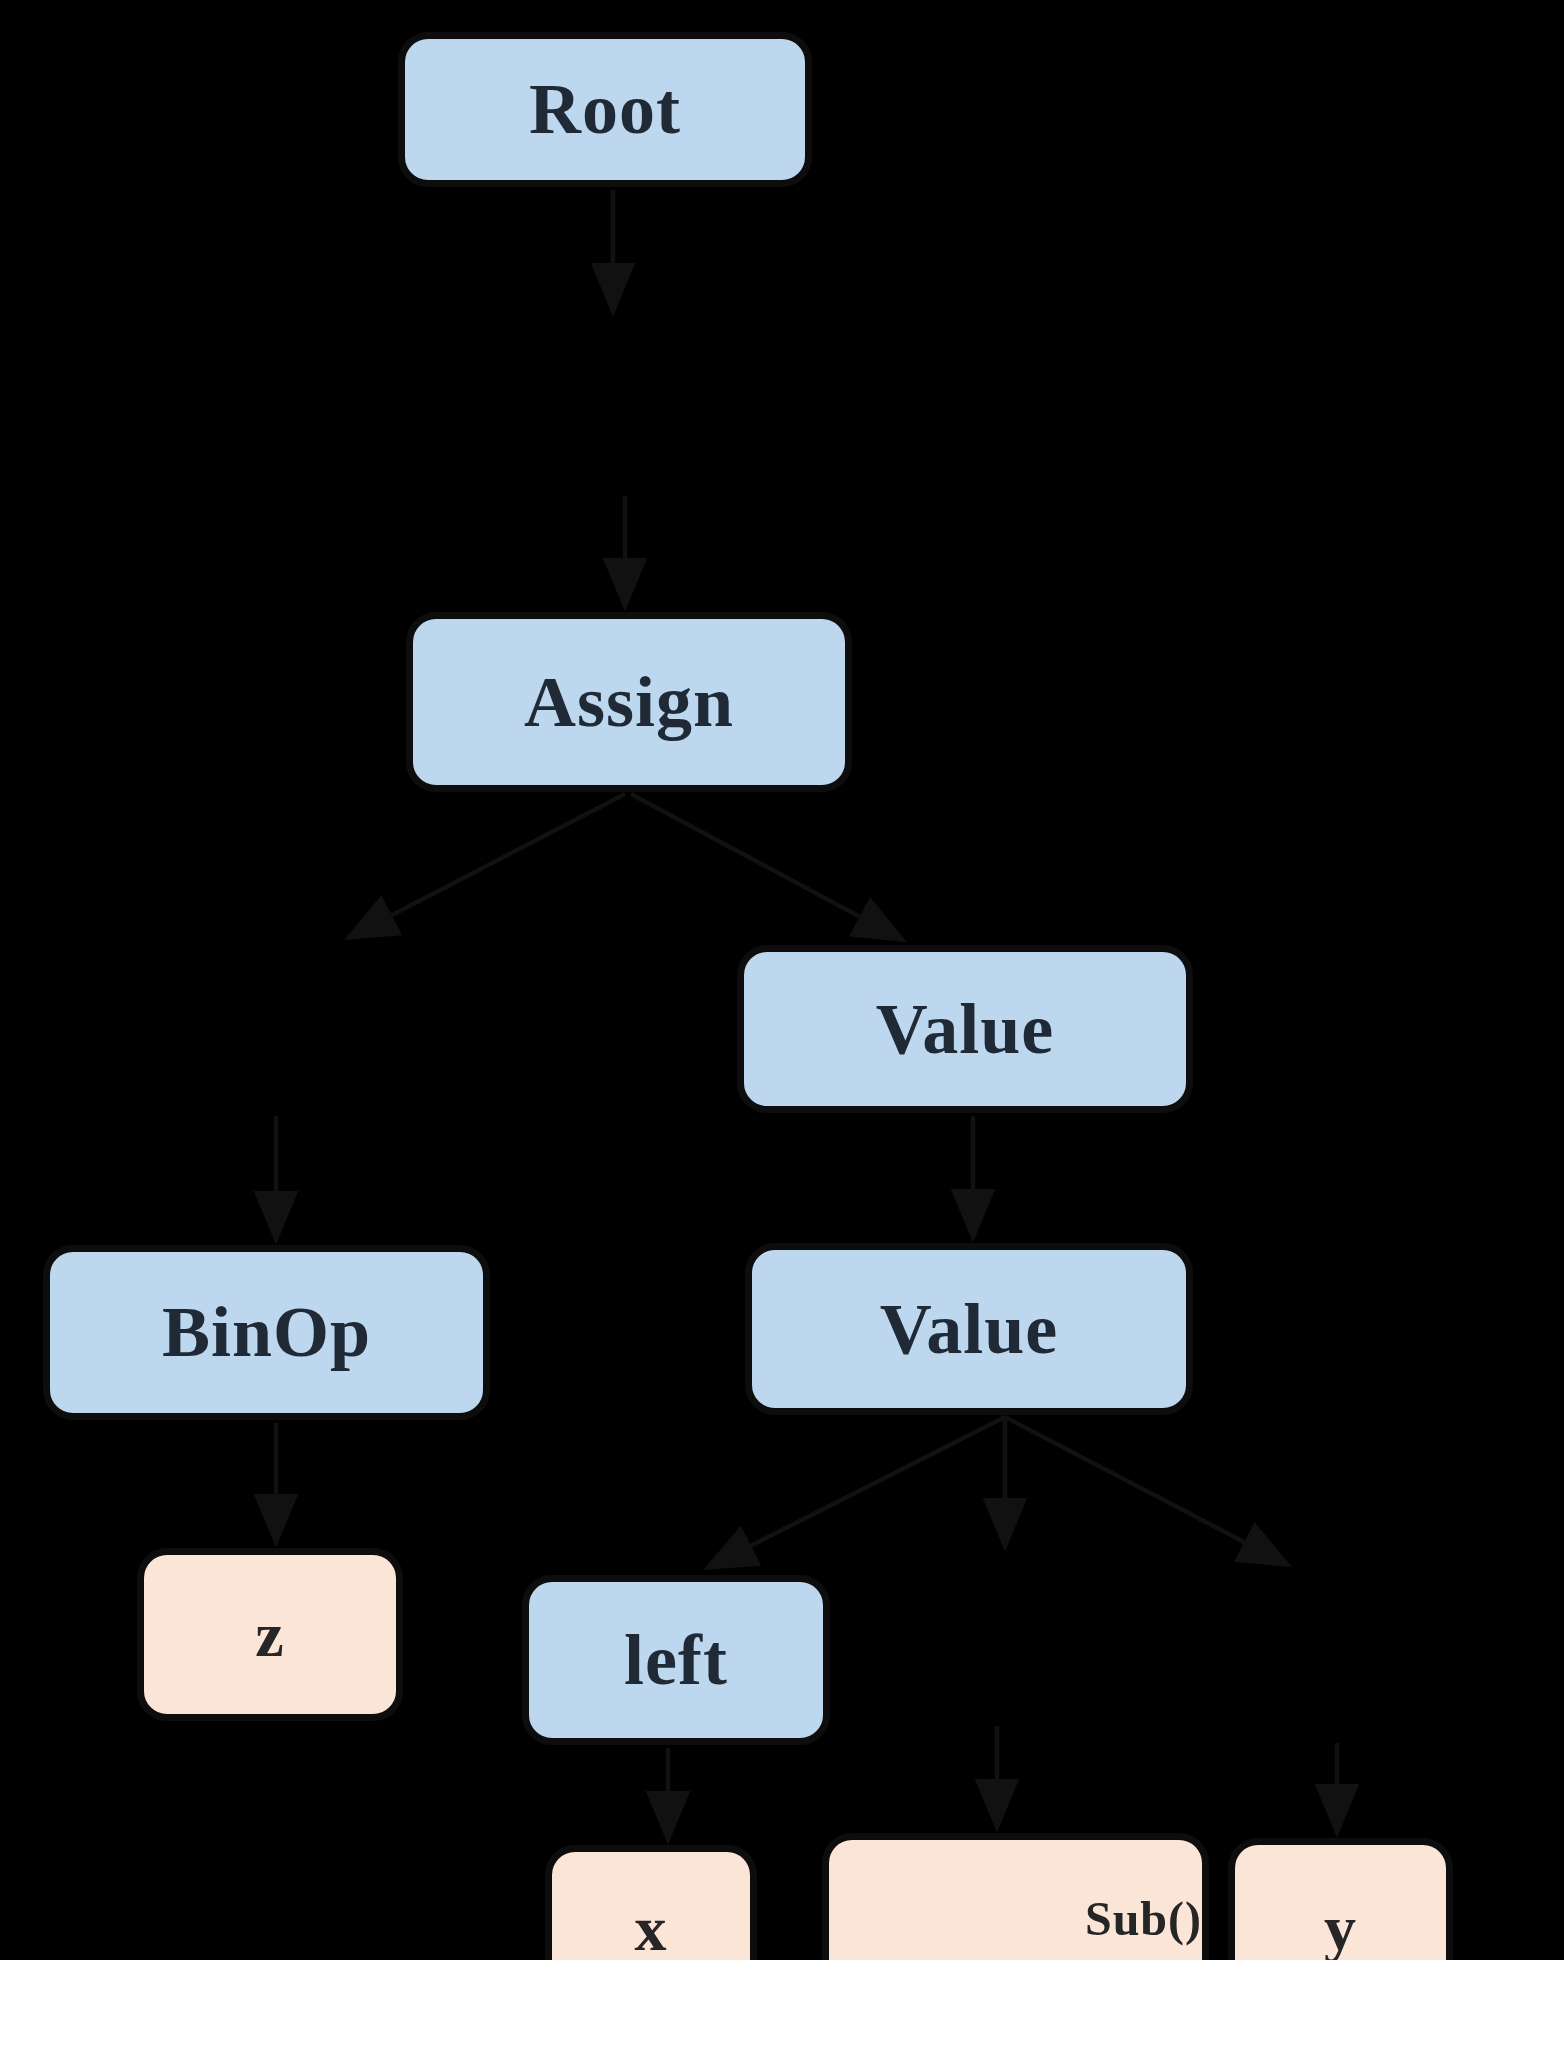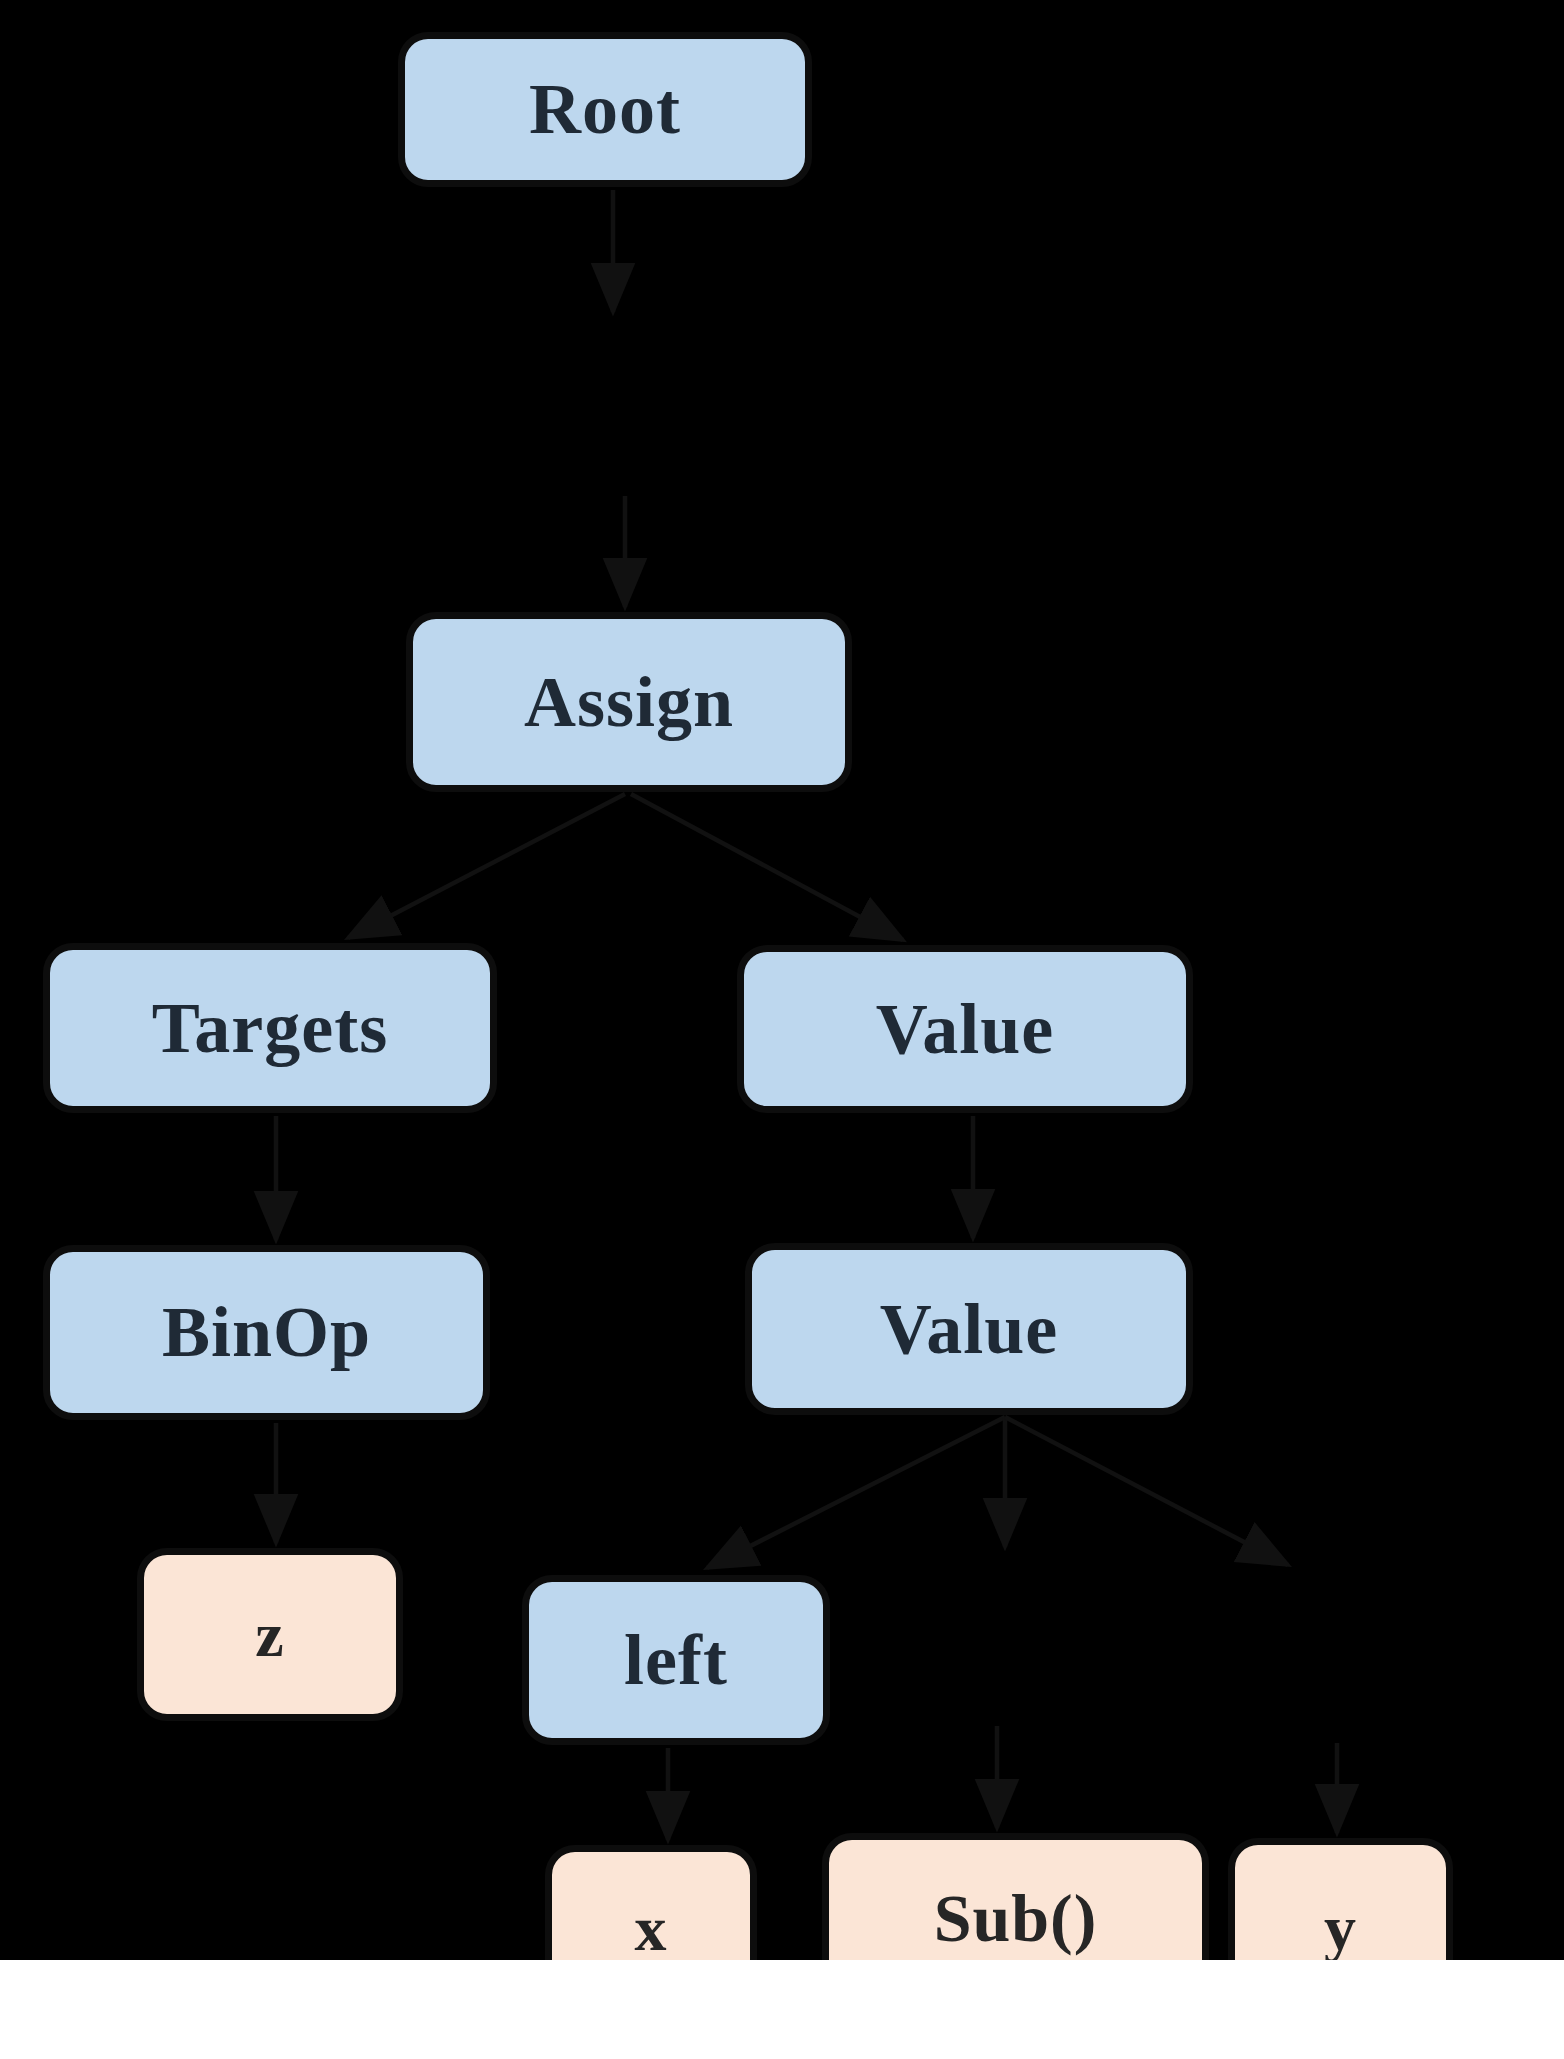--- a/index.html
+++ b/index.html
@@ -27,21 +27,21 @@
   .node.branch{
     background:#bdd7ee;
     color:#1f2a36;
     font-size:72px;
   }
   .node.leaf{
     background:#fbe5d6;
     color:#262626;
     font-size:64px;
   }
-  .node.leaf.wide{ font-size:68px; }
+  .node.leaf.wide{ font-size:48px;justify-content:flex-end; }
 </style>
 </head>
 <body>
 
 <div id="canvas">
 
   <svg id="edges" viewBox="0 0 1564 2059" xmlns="http://www.w3.org/2000/svg">
     <defs>
       <marker id="arrow" markerUnits="strokeWidth" markerWidth="14" markerHeight="12" refX="11" refY="5" orient="auto">
         <path d="M0,0 L12,5 L0,10 z" fill="#111111"></path>
@@ -66,23 +66,20 @@
 
   <div class="node branch" style="left:398px;top:32px;width:414px;height:155px">
     <span>Root</span>
   </div>
 
 
   <div class="node branch" style="left:406px;top:612px;width:446px;height:180px">
     <span>Assign</span>
   </div>
 
-  <div class="node branch" style="left:43px;top:943px;width:454px;height:170px">
-    <span>Targets</span>
-  </div>
 
   <div class="node branch" style="left:737px;top:945px;width:456px;height:168px">
     <span>Value</span>
   </div>
 
   <div class="node branch" style="left:43px;top:1245px;width:447px;height:175px">
     <span>BinOp</span>
   </div>
 
   <div class="node branch" style="left:745px;top:1243px;width:448px;height:172px">

